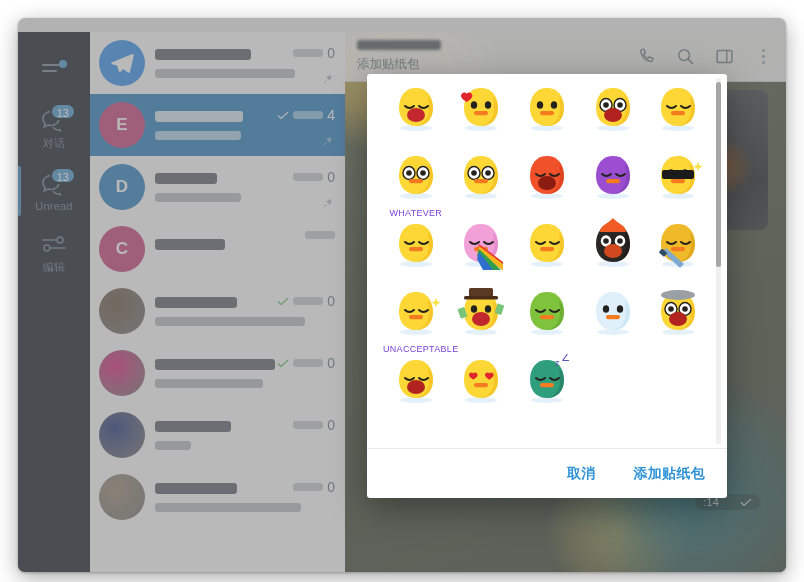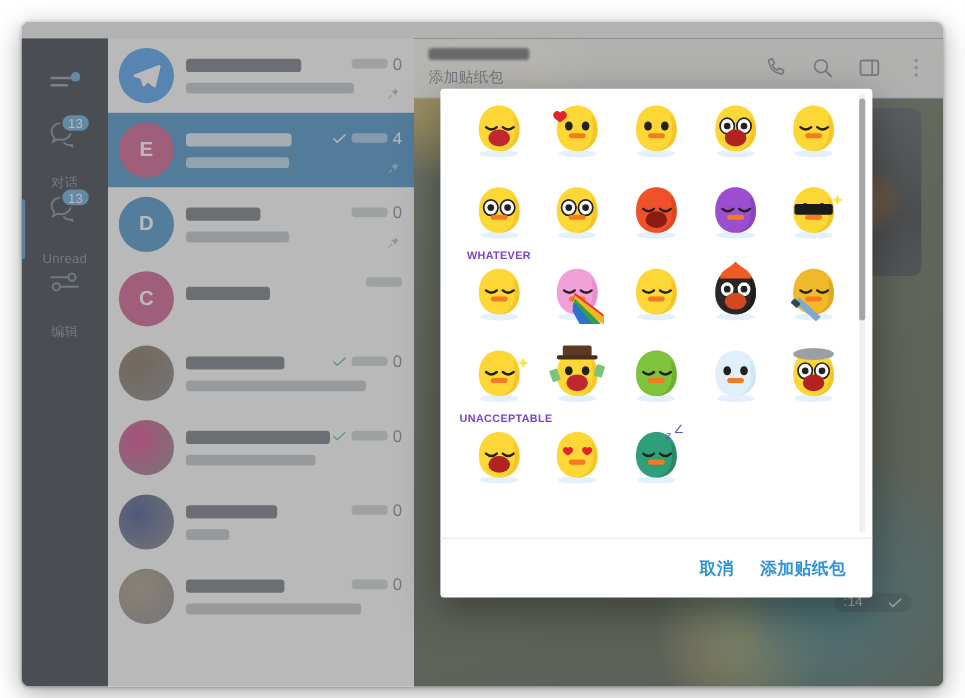--- a/index.html
+++ b/index.html
@@ -25,21 +25,21 @@
 
   
   .rail {
     width: 72px; height: 100%;
     background: #17212b;
     position: relative;
     flex: 0 0 72px;
   }
   .rail-item {
     position: relative; width: 72px; height: 62px;
-    display: flex; flex-direction: column; align-items: center; justify-content: space-between;
+    display: flex; flex-direction: column; align-items: center; justify-content: center;
     gap: 3px;
   }
   .rail-item.hamburger { height: 44px; justify-content: center; }
   .rail-item.active { background: #131b23; }
   .rail-item.active .rail-label { color: #5aa7e0; }
   .rail-item.sel-bar::before {
     content:''; position:absolute; left:0; top:6px; bottom:6px; width:3px; background:#3f88c5; border-radius:0 2px 2px 0;
   }
   .rail-label { font-size: 11px; color: #6b7b8b; letter-spacing:.2px; white-space:nowrap;}
   .rail-ico { position: relative; width: 30px; height: 26px; display:flex; align-items:center; justify-content:center; }
@@ -136,27 +136,27 @@
   }
   .dlg-head { height:56px; display:flex; align-items:center; padding:0 14px 0 20px; flex:0 0 56px; }
   .dlg-title { font-size:16.5px; font-weight:bold; color:#30404d; flex:1; }
   .kebab { width:18px; height:18px; display:flex; flex-direction:column; align-items:center; justify-content:center; gap:3px; }
   .kebab i { width:3px; height:3px; border-radius:50%; background:#9aa3a9; display:block; }
 
   .sticker-scroll { position:relative; flex:1; overflow:hidden; padding:0 16px; }
   .sticker-grid { display:grid; grid-template-columns: repeat(5, 1fr); }
   .st-cell { height:68px; position:relative; display:flex; align-items:center; justify-content:center; }
   .st-cap { position:absolute; top:-2px; left:0; right:0; text-align:center;
-            font-size:9px; font-weight:bold; letter-spacing:.3px; color:#7b3fd4; }
+            font-size:9px; font-weight:normal; letter-spacing:.3px; color:#7b3fd4; }
   .st-art { width:52px; height:52px; position:relative; }
 
   .scrollbar-track { position:absolute; right:6px; top:4px; bottom:4px; width:5px; background:#f0f0f0; border-radius:3px; }
   .scrollbar-thumb { position:absolute; right:6px; top:8px; width:5px; height:185px; background:#a6a6a6; border-radius:3px; }
 
-  .dlg-foot { flex:0 0 50px; border-top:1px solid #e6e8ea; display:flex; align-items:center; justify-content:flex-end; gap:22px; padding:0 22px; }
+  .dlg-foot { flex:0 0 50px; border-top:1px solid #e6e8ea; display:flex; align-items:center; justify-content:flex-end; gap:38px; padding:0 22px; }
   .dlg-btn { color:#2f93d6; font-size:14px; font-weight:bold; letter-spacing:.3px; }
 </style>
 </head>
 <body>
 
 <div id="root">
   <div class="window">
     <div class="titlebar"></div>
 
     <div class="body-row">

